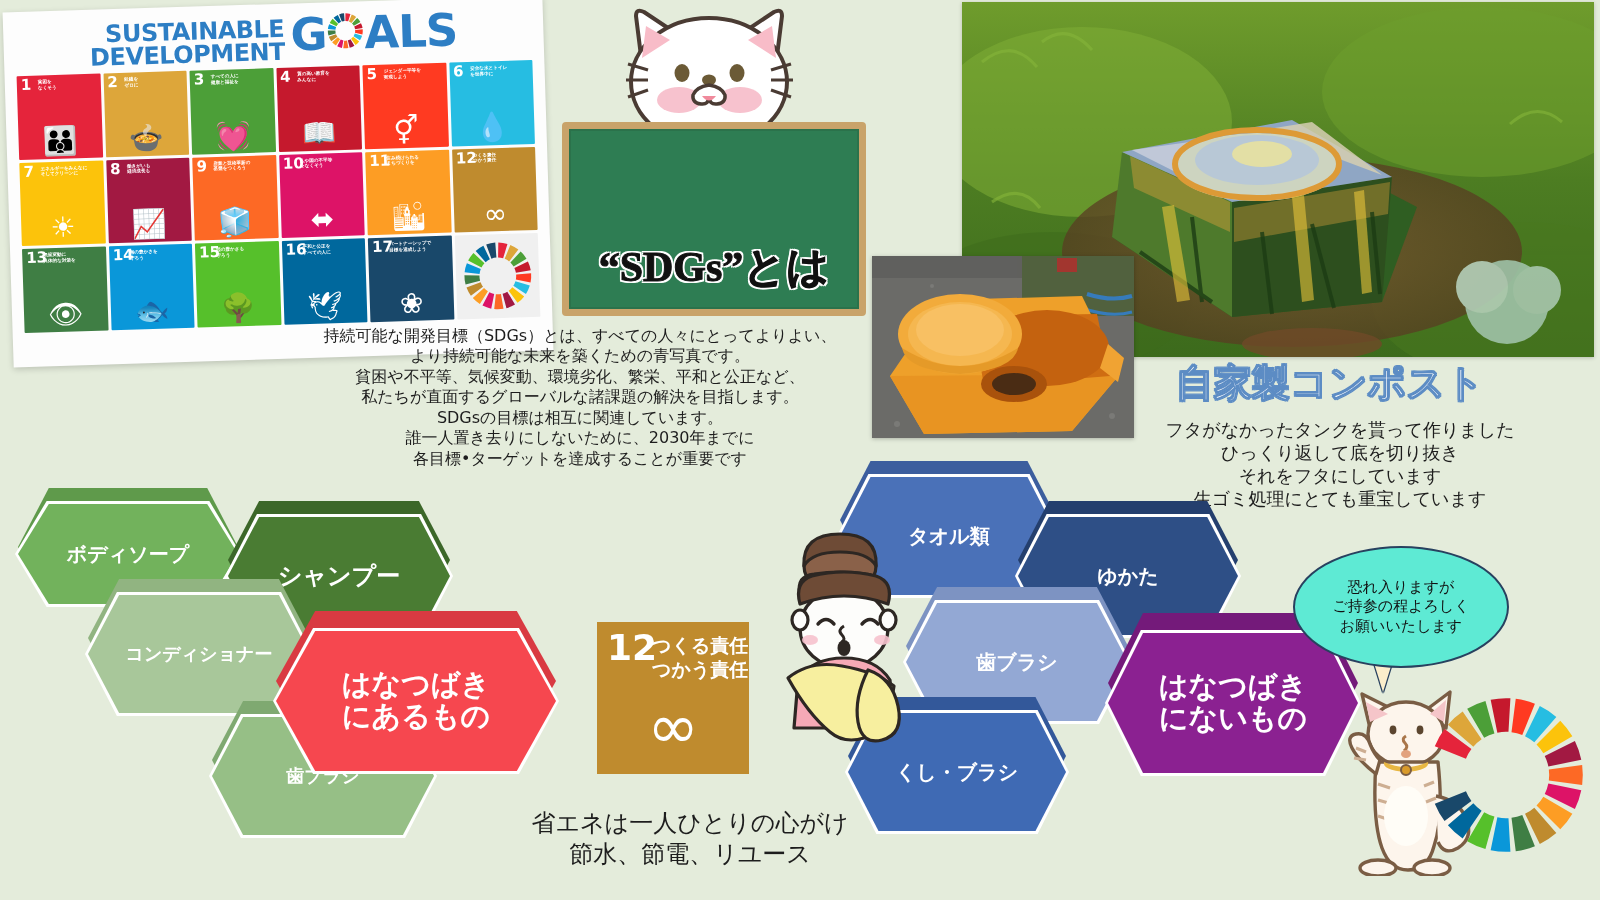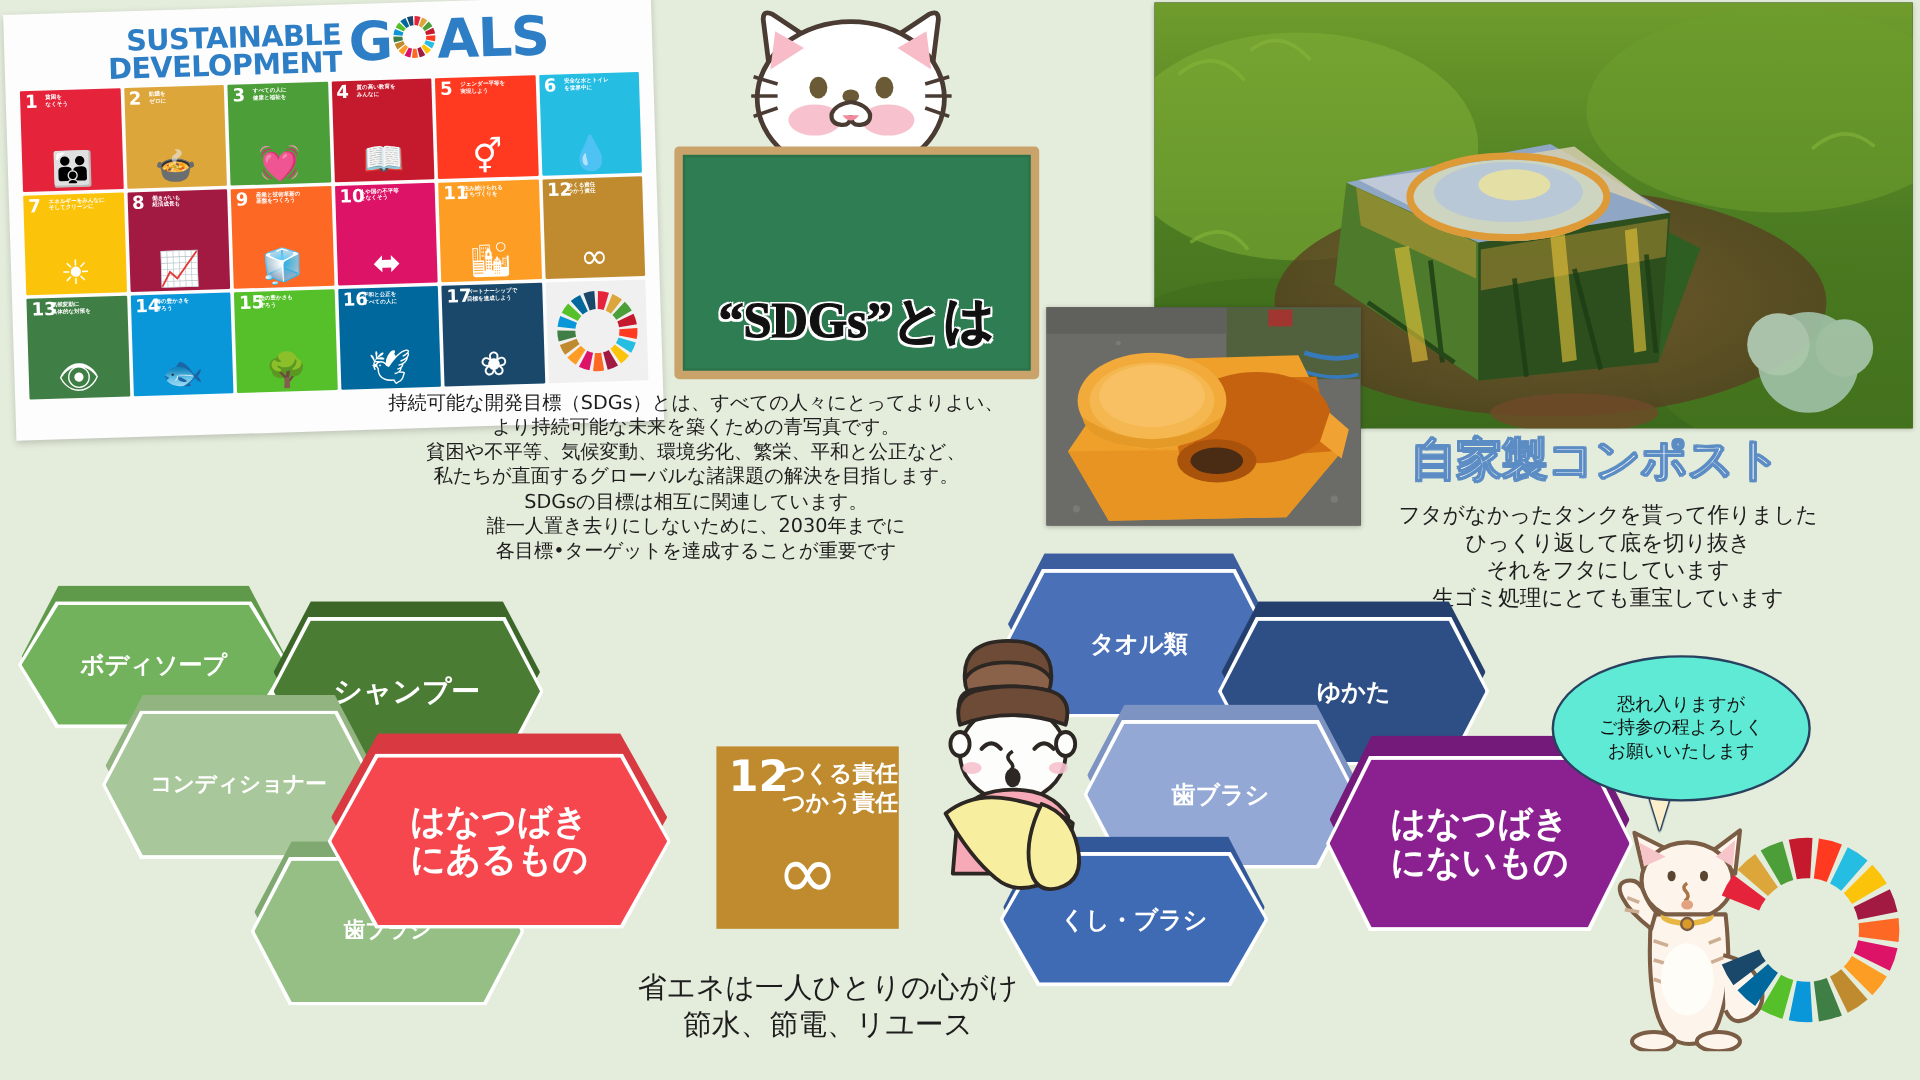--- a/index.html
+++ b/index.html
@@ -476,21 +476,21 @@
       <div class="hexstroke"></div>
       <div class="hexface" style="background: rgb(46, 79, 134);"></div>
       <div class="hexlabel" style="font-size: 20px;">ゆかた</div>
     </div>
     <div class="hexouter" style="left: 78px; top: 148px; width: 222px; height: 118px;">
       <div class="hexdepth" style="left: 0px; top: -16px; width: 222px; height: 118px; background: rgb(125, 147, 194);"></div>
       <div class="hexstroke"></div>
       <div class="hexface" style="background: rgb(147, 168, 212);"></div>
       <div class="hexlabel" style="font-size: 20px;">歯ブラシ</div>
     </div>
-    <div class="hexouter" style="left: 8px; top: 258px; width: 218px; height: 106px;">
+    <div class="hexouter" style="left: 20px; top: 258px; width: 218px; height: 118px;">
       <div class="hexdepth" style="left: 0px; top: -16px; width: 218px; height: 118px; background: rgb(51, 88, 154);"></div>
       <div class="hexstroke"></div>
       <div class="hexface" style="background: rgb(63, 106, 180);"></div>
       <div class="hexlabel" style="font-size: 20px;">くし・ブラシ</div>
     </div>
     <div class="hexouter" style="left: 280px; top: 178px; width: 250px; height: 140px;">
       <div class="hexdepth" style="left: 0px; top: -20px; width: 250px; height: 140px; background: rgb(116, 26, 122);"></div>
       <div class="hexstroke"></div>
       <div class="hexface" style="background: rgb(139, 33, 145);"></div>
       <div class="hexlabel" style="font-size: 29px;">はなつばき

